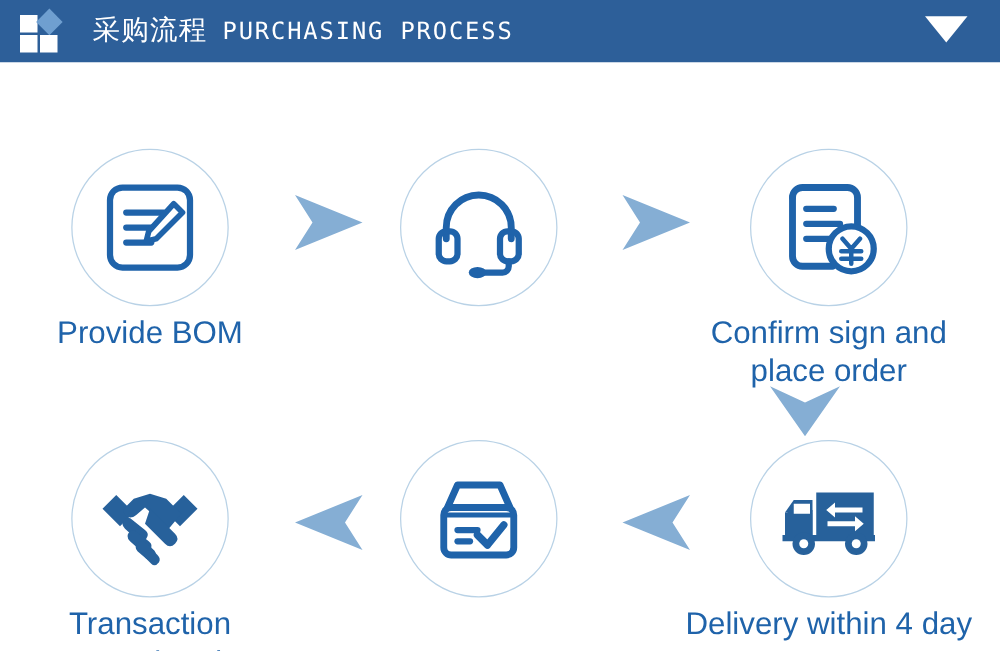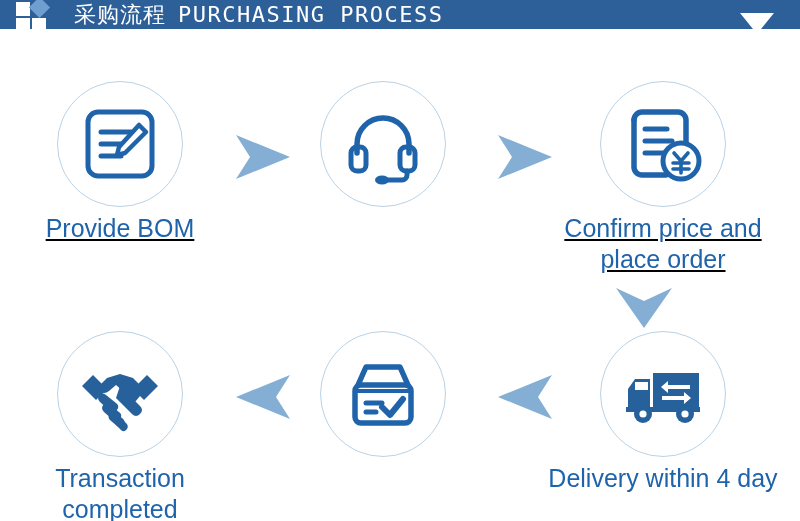--- a/index.html
+++ b/index.html
@@ -11,21 +11,21 @@
     height: 521px;
     background: #ffffff;
     font-family: "Liberation Sans", sans-serif;
     overflow: hidden;
   }
 
   
   .header {
     position: relative;
     width: 800px;
-    height: 29px;
+    height: 50px;
     background: #2d5f99;
     display: flex;
     align-items: center;
     box-sizing: border-box;
   }
   .logo {
     position: relative;
     width: 44px;
     height: 34px;
     margin-left: 16px;
@@ -58,21 +58,21 @@
   }
   .title-cn {
     color: #ffffff;
     font-size: 22px;
     font-family: "DejaVu Sans", sans-serif;
     letter-spacing: 1px;
     line-height: 1;
   }
   .title-en {
     color: #ffffff;
-    font-size: 22px;
+    font-size: 19px;
     font-family: "DejaVu Sans Mono", monospace;
     letter-spacing: 1.5px;
     margin-left: 12px;
     line-height: 1;
   }
   .header-caret {
     position: absolute;
     right: 26px;
     top: 13px;
     width: 0;
@@ -88,21 +88,21 @@
     width: 800px;
     height: 475px;
     background: #ffffff;
   }
 
   .node {
     position: absolute;
     width: 240px;
     text-align: center;
   }
-  .node.row1 { top: 52px; text-decoration: underline; }
+  .node.row1 { top: 69px; }
   .node.row2 { top: 302px; }
   .node.col1 { left: 0px; }
   .node.col2 { left: 263px; }
   .node.col3 { left: 543px; }
 
   .circle {
     width: 126px;
     height: 126px;
     margin: 0 auto;
     border-radius: 50%;
@@ -205,21 +205,21 @@
           <path d="M14 19 a8 8 0 0 1 8 -8 H58 a8 8 0 0 1 8 8 V45" fill="none" stroke="#1f63aa" stroke-width="5.5" stroke-linecap="round"></path>
           <path d="M14 19 V66 a8 8 0 0 0 8 8 H46" fill="none" stroke="#1f63aa" stroke-width="5.5" stroke-linecap="round"></path>
           <line x1="25" y1="28" x2="47" y2="28" stroke="#1f63aa" stroke-width="5" stroke-linecap="round"></line>
           <line x1="25" y1="40" x2="52" y2="40" stroke="#1f63aa" stroke-width="5" stroke-linecap="round"></line>
           <line x1="25" y1="52" x2="45" y2="52" stroke="#1f63aa" stroke-width="5" stroke-linecap="round"></line>
           <circle cx="61" cy="60" r="18" fill="#ffffff" stroke="#1f63aa" stroke-width="5"></circle>
           <path d="M54 52 L61 60 L68 52 M53 62 H69 M53 68 H69 M61 60 V72" fill="none" stroke="#1f63aa" stroke-width="3.6" stroke-linecap="round"></path>
         </svg>
       </span>
     </div>
-    <div class="label">Confirm price and
+    <div class="label">Confirm sign and
 place order</div>
   </div>
 
   <div class="arrow a3">
     <svg width="60" height="46" viewBox="0 0 60 46">
       <path d="M2 3 L30 43 L58 3 L30 16 Z" fill="#85aed4"></path>
     </svg>
   </div>
 
   <div class="node row2 col3">

